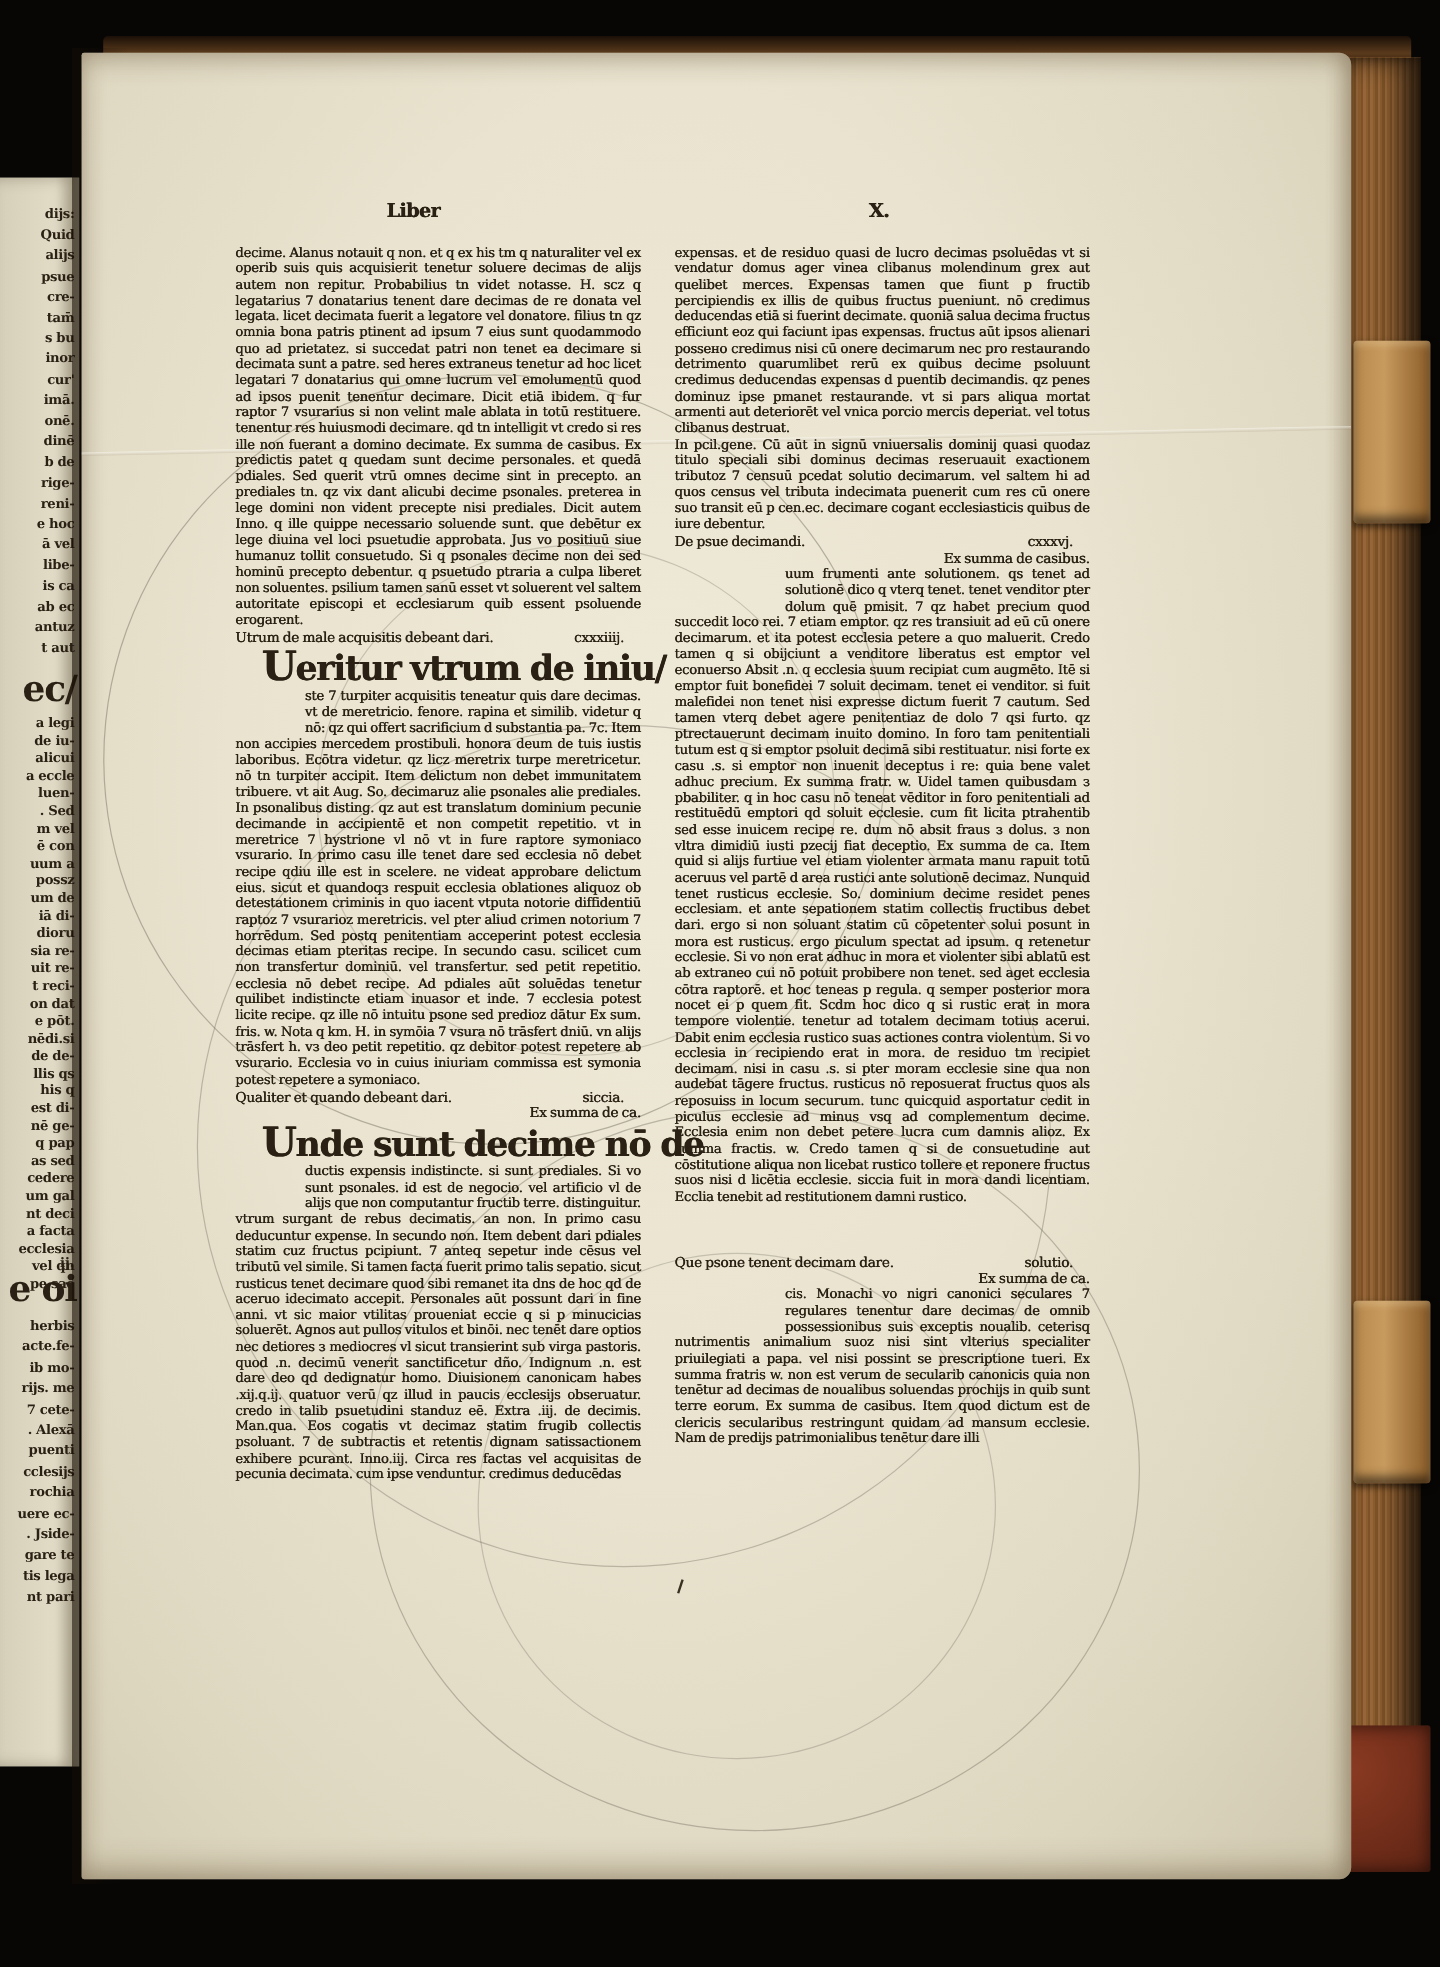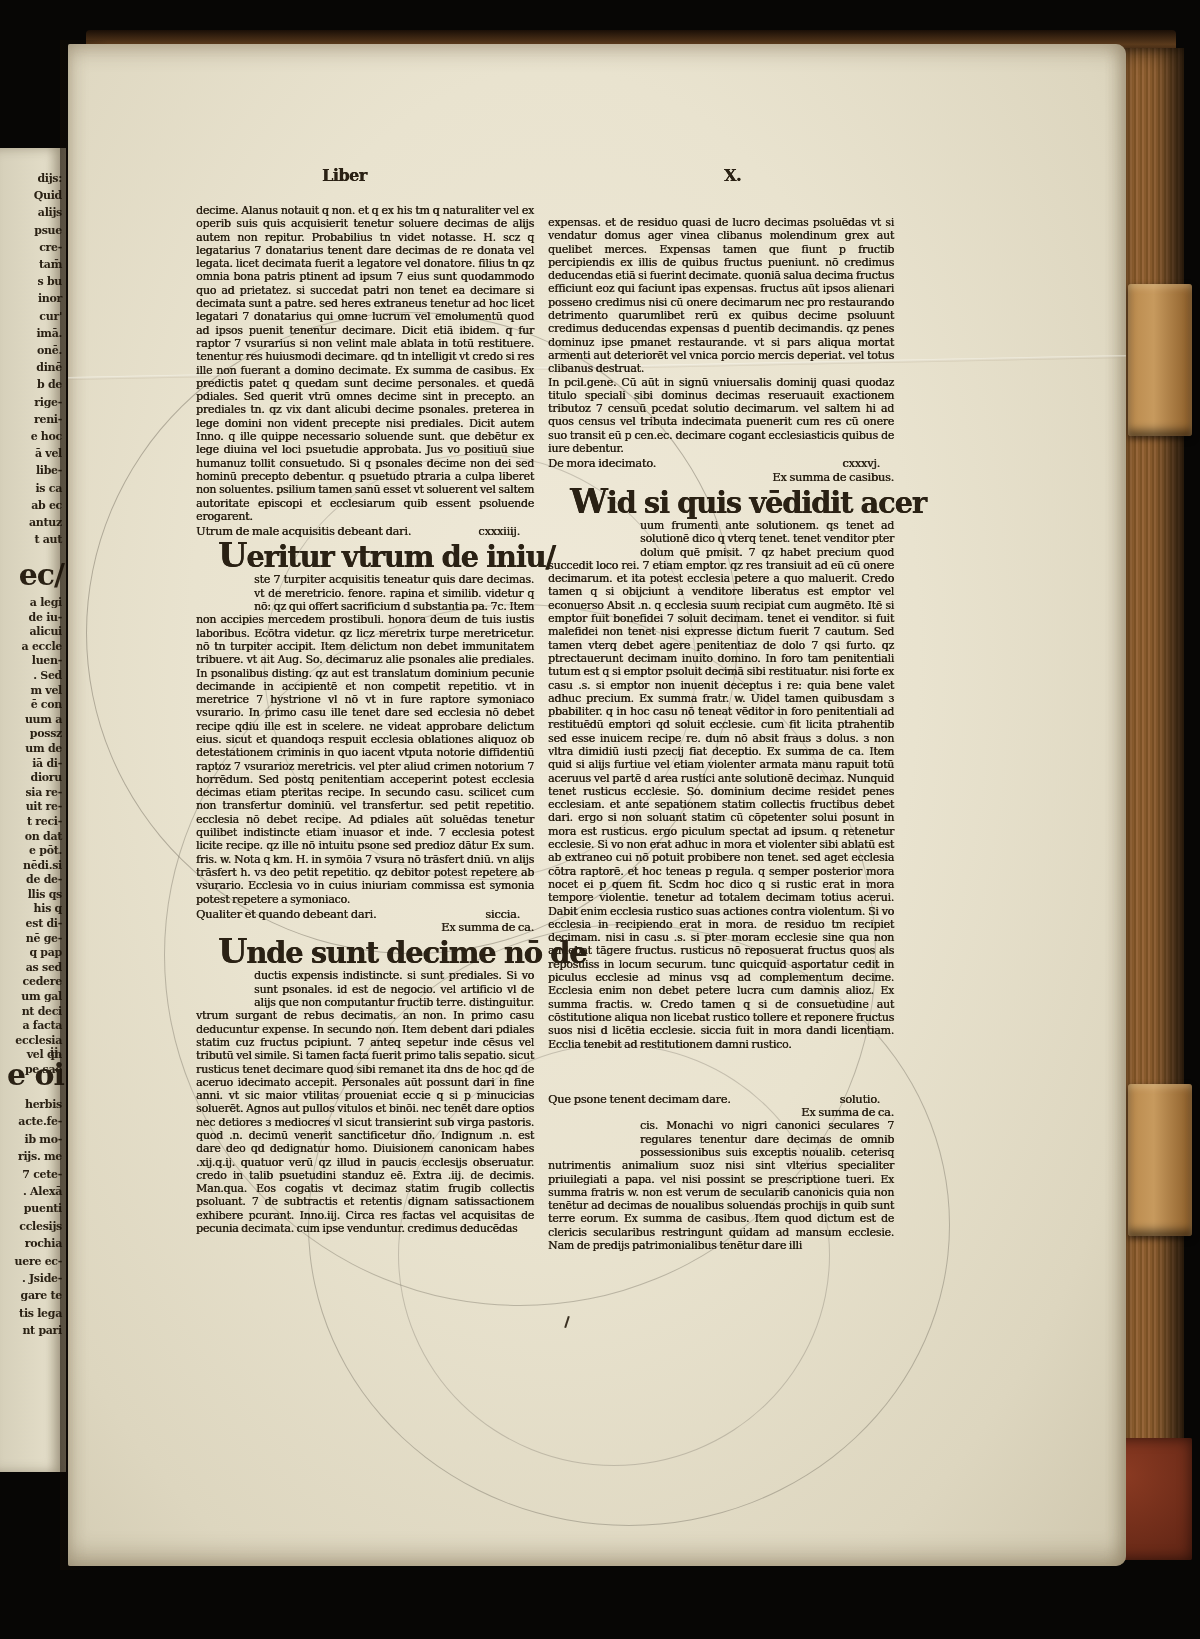--- a/index.html
+++ b/index.html
@@ -55,21 +55,21 @@
   .wm.w5{left:330px;top:1000px;width:430px;height:420px;border-color:rgba(110,104,92,.3);}
 
   
   .ink{color:#2a2114;text-shadow:.35px 0 0 currentColor;}
   .runhead{position:absolute;top:122px;font-size:16px;font-weight:bold;letter-spacing:-.5px;}
   .rh-left{left:254px;} .rh-right{left:656px;}
 
   .col{position:absolute;top:160px;text-align:justify;
     font-size:11px;line-height:13.3px;letter-spacing:-.22px;word-spacing:-.6px;}
   .col-left{left:128px;width:338px;}
-  .col-right{left:480px;width:346px;margin-top:12px;}
+  .col-right{left:494px;width:346px;}
   .col p{margin:0;}
   .rubric{display:flex;margin-top:2px;font-size:11.4px;}
   .rubric .num{margin-left:auto;padding-right:14px;}
   .source{text-align:right;font-size:11.4px;}
   .bigheading{font-size:29px;line-height:30px;font-weight:bold;letter-spacing:-1.2px;
     text-align:left;padding-left:22px;white-space:nowrap;margin:2px 0 1px 0;}
   .bigheading::first-letter{font-size:116%;}
   .indent2::before{content:"";float:left;width:58px;height:27px;}
   .indent2w::before{content:"";float:left;width:92px;height:27px;}
   .gap{height:40px;}
@@ -188,25 +188,24 @@
       </div>
       <div class="source">Ex summa de ca.</div>
       <div class="bigheading">Unde sunt decime nō de</div>
       <p class="indent2">ductis expensis indistincte. si sunt prediales. Si vo sunt psonales. id est de negocio. vel artificio vl de alijs que non computantur fructib terre. distinguitur. vtrum surgant de rebus decimatis. an non. In primo casu deducuntur expense. In secundo non. Item debent dari pdiales statim cuz fructus pcipiunt. 7 anteq sepetur inde cēsus vel tributū vel simile. Si tamen facta fuerit primo talis sepatio. sicut rusticus tenet decimare quod sibi remanet ita dns de hoc qd de aceruo idecimato accepit. Personales aūt possunt dari in fine anni. vt sic maior vtilitas proueniat eccie q si p minucicias soluerēt. Agnos aut pullos vitulos et binōi. nec tenēt dare optios nec detiores з mediocres vl sicut transierint sub virga pastoris. quod .n. decimū venerit sanctificetur dño. Indignum .n. est dare deo qd dedignatur homo. Diuisionem canonicam habes .xij.q.ij. quatuor verū qz illud in paucis ecclesijs obseruatur. credo in talib psuetudini standuz eē.   Extra .iij. de decimis. Man.qua. Eos cogatis vt decimaz statim frugib collectis psoluant. 7 de subtractis et retentis dignam satissactionem exhibere pcurant.   Inno.iij. Circa res factas vel acquisitas de pecunia decimata. cum ipse venduntur. credimus deducēdas</p>
     </div>
 
     <div class="col col-right ink">
       <p>expensas. et de residuo quasi de lucro decimas psoluēdas vt si vendatur domus ager vinea clibanus molendinum grex aut quelibet merces. Expensas tamen que fiunt p fructib percipiendis ex illis de quibus fructus pueniunt. nō credimus deducendas etiā si fuerint decimate. quoniā salua decima fructus efficiunt eoz qui faciunt ipas expensas. fructus aūt ipsos alienari posseно credimus nisi cū onere decimarum nec pro restaurando detrimento quarumlibet rerū ex quibus decime psoluunt credimus deducendas expensas d puentib decimandis. qz penes dominuz ipse pmanet restaurande. vt si pars aliqua mortat armenti aut deteriorēt vel vnica porcio mercis deperiat. vel totus clibanus destruat.</p>
       <p>In pcil.gene. Cū aūt in signū vniuersalis dominij quasi quodaz titulo speciali sibi dominus decimas reseruauit exactionem tributoz 7 censuū pcedat solutio decimarum. vel saltem hi ad quos census vel tributa indecimata puenerit cum res cū onere suo transit eū p cen.ec. decimare cogant ecclesiasticis quibus de iure debentur.</p>
       <div class="rubric">
-        <span>De mora idecimato.</span>
+        <span>De psue decimandi.</span>
         <span class="num">cxxxvj.</span>
       </div>
       <div class="source">Ex summa de casibus.</div>
-      <div class="bigheading">Wid si quis vēdidit acer</div>
       <p class="indent2w">uum frumenti ante solutionem. qs tenet ad solutionē dico q vterq tenet. tenet venditor pter dolum quē pmisit. 7 qz habet precium quod succedit loco rei. 7 etiam emptor. qz res transiuit ad eū cū onere decimarum. et ita potest ecclesia petere a quo maluerit. Credo tamen q si obijciunt a venditore liberatus est emptor vel econuerso Absit .n. q ecclesia suum recipiat cum augmēto. Itē si emptor fuit bonefidei 7 soluit decimam. tenet ei venditor. si fuit malefidei non tenet nisi expresse dictum fuerit 7 cautum. Sed tamen vterq debet agere penitentiaz de dolo 7 qsi furto. qz ptrectauerunt decimam inuito domino. In foro tam penitentiali tutum est q si emptor psoluit decimā sibi restituatur. nisi forte ex casu .s. si emptor non inuenit deceptus i re: quia bene valet adhuc precium.   Ex summa fratr. w. Uidel tamen quibusdam з pbabiliter. q in hoc casu nō teneat vēditor in foro penitentiali ad restituēdū emptori qd soluit ecclesie. cum fit licita ptrahentib sed esse inuicem recipe re. dum nō absit fraus з dolus. з non vltra dimidiū iusti pzecij fiat deceptio.   Ex summa de ca. Item quid si alijs furtiue vel etiam violenter armata manu rapuit totū aceruus vel partē d area rustici ante solutionē decimaz. Nunquid tenet rusticus ecclesie. So. dominium decime residet penes ecclesiam. et ante sepationem statim collectis fructibus debet dari. ergo si non soluant statim cū cōpetenter solui posunt in mora est rusticus. ergo piculum spectat ad ipsum. q retenetur ecclesie. Si vo non erat adhuc in mora et violenter sibi ablatū est ab extraneo cui nō potuit probibere non tenet. sed aget ecclesia cōtra raptorē. et hoc teneas p regula. q semper posterior mora nocet ei p quem fit. Scdm hoc dico q si rustic erat in mora tempore violentie. tenetur ad totalem decimam totius acerui. Dabit enim ecclesia rustico suas actiones contra violentum. Si vo ecclesia in recipiendo erat in mora. de residuo tm recipiet decimam. nisi in casu .s. si pter moram ecclesie sine qua non audebat tāgere fructus. rusticus nō reposuerat fructus quos als reposuiss in locum securum. tunc quicquid asportatur cedit in piculus ecclesie ad minus vsq ad complementum decime. Ecclesia enim non debet petere lucra cum damnis alioz.   Ex summa fractis. w. Credo tamen q si de consuetudine aut cōstitutione aliqua non licebat rustico tollere et reponere fructus suos nisi d licētia ecclesie. siccia fuit in mora dandi licentiam. Ecclia tenebit ad restitutionem damni rustico.</p>
       <div class="gap"></div>
       <div class="rubric">
         <span>Que psone tenent decimam dare.</span>
         <span class="num">solutio.</span>
       </div>
       <div class="source">Ex summa de ca.</div>
       <p class="indent2w">cis. Monachi vo nigri canonici seculares 7 regulares tenentur dare decimas de omnib possessionibus suis exceptis noualib. ceterisq nutrimentis animalium suoz nisi sint vlterius specialiter priuilegiati a papa. vel nisi possint se prescriptione tueri.   Ex summa fratris w. non est verum de secularib canonicis quia non tenētur ad decimas de noualibus soluendas prochijs in quib sunt terre eorum.   Ex summa de casibus. Item quod dictum est de clericis secularibus restringunt quidam ad mansum ecclesie. Nam de predijs patrimonialibus tenētur dare illi</p>
     </div>
 

